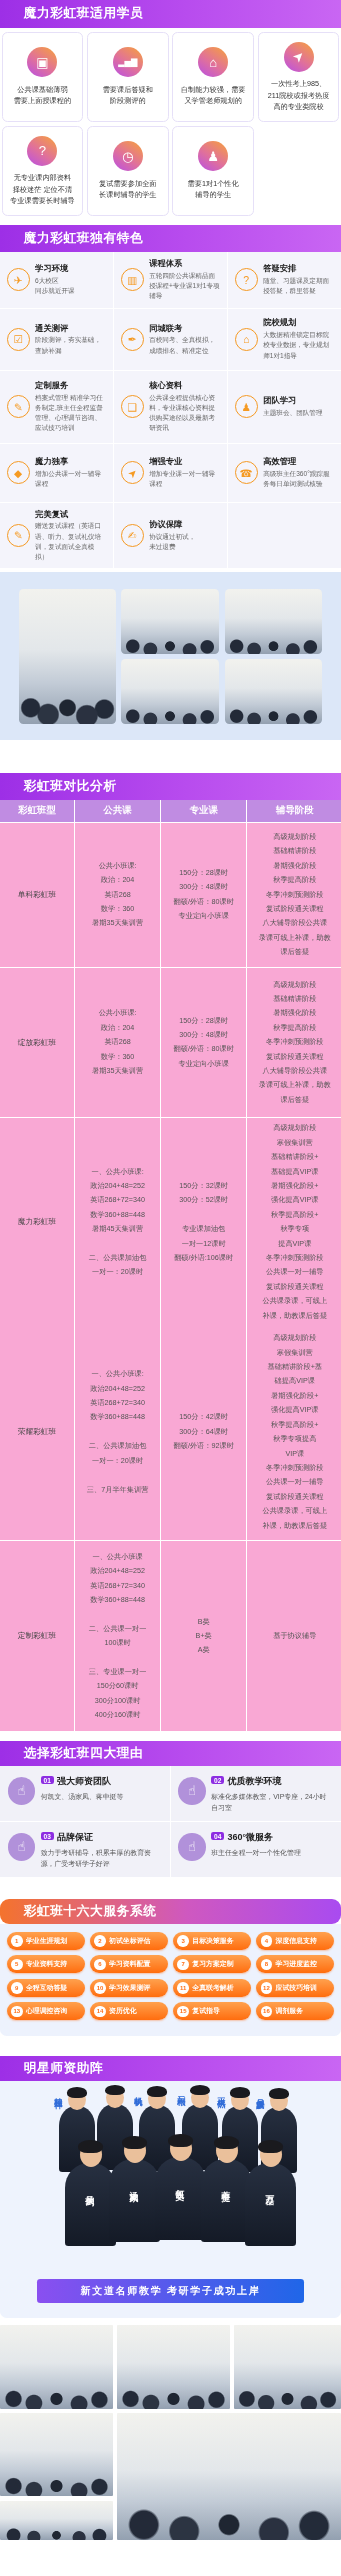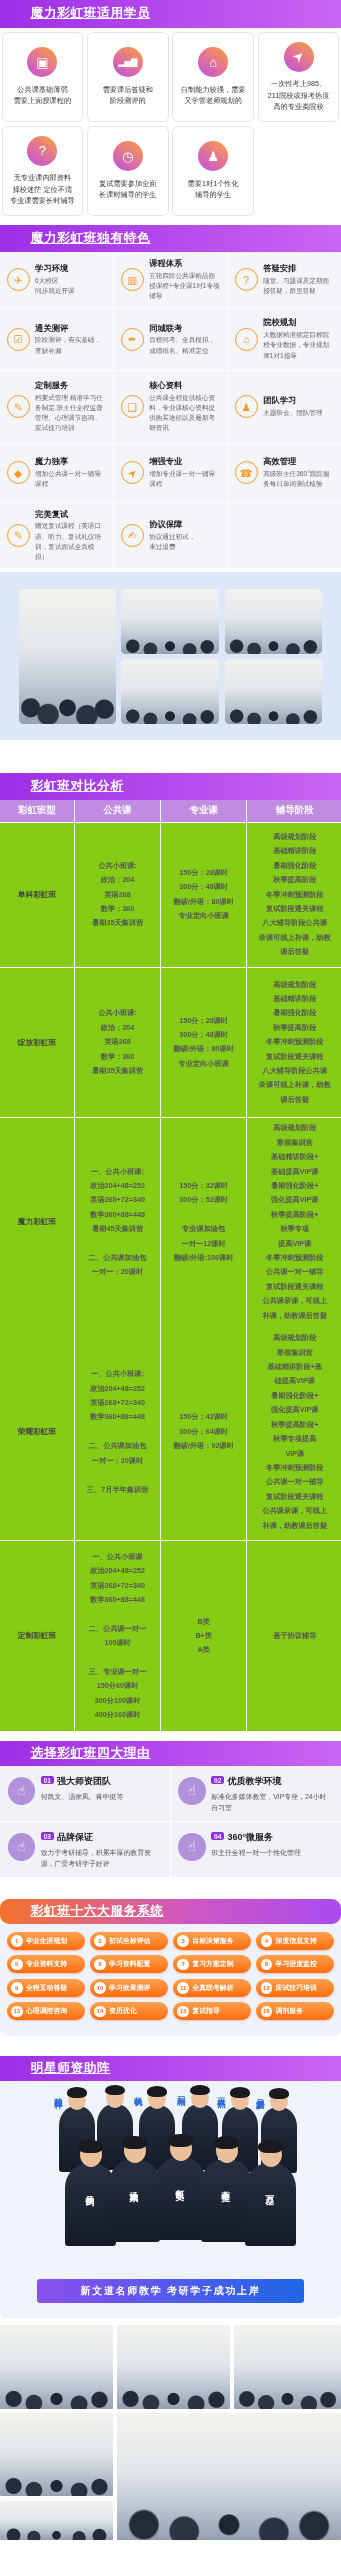--- a/index.html
+++ b/index.html
@@ -4,21 +4,21 @@
 <style>
   html,body{margin:0;padding:0;background:#ffffff;}
   body{font-family:"Liberation Sans","DejaVu Sans",sans-serif;}
   #page{position:relative;width:341px;height:2576px;margin:0 auto;overflow:hidden;background:#fff;}
 
   
   .band{height:26.4px;display:flex;align-items:center;padding-left:18.7px;
         background:linear-gradient(90deg,#9d2fe6 0%,#b84cee 55%,#c966f3 100%);}
   .band.first{height:27.5px;}
   .band.orange{background:linear-gradient(90deg,#f4732d 0%,#cf58c0 55%,#a94bf0 100%);}
-  .band h2{margin:12px;color:#fff;font-size:12.7px;font-weight:bold;letter-spacing:0.6px;text-decoration:underline;}
+  .band h2{margin:5px;color:#fff;font-size:12.7px;font-weight:bold;letter-spacing:0.6px;}
 
   
   .aud-wrap{padding:4.4px 1.7px 5.5px 1.7px;}
   .aud-row{display:grid;grid-template-columns:repeat(4,1fr);gap:3.9px;margin-bottom:3.9px;}
   .aud-card{background:#fff;border:0.6px solid #e6e0f8;border-radius:5.5px;min-height:90px;
             display:flex;flex-direction:column;align-items:center;justify-content:center;
             padding:5.5px 3.3px;box-sizing:border-box;}
   .aud-ico{width:30px;height:30px;border-radius:50%;margin-bottom:6.6px;
            background:linear-gradient(215deg,#f7a23b 0%,#e0709b 55%,#b84fe6 100%);
            color:#fff;font-size:13.2px;display:flex;align-items:center;justify-content:center;}
@@ -52,23 +52,23 @@
   .gal1{margin-top:4.4px;height:168px;background:#dce7f8;display:flex;gap:5.5px;
         padding:16.5px 18.7px;box-sizing:border-box;}
   .gal1-left{flex:0 0 97px;border-radius:4.4px;}
   .gal1-right{flex:1;display:grid;grid-template-columns:1fr 1fr;grid-template-rows:1fr 1fr;gap:5.5px;}
 
   
   .tbl{margin-top:33px;}
   .tbl-head,.tbl-row{display:grid;grid-template-columns:74px 85px 85px 95px;gap:1.1px;margin-bottom:1.1px;}
   .tbl-head>div{height:22px;background:#c08ce2;color:#fff;font-size:9.4px;font-weight:bold;
                 display:flex;align-items:center;justify-content:center;}
-  .tbl-row>div{background:#84cc16;color:#555;font-size:7.2px;line-height:2.0;
+  .tbl-row>div{background:#f9a8d4;color:#555;font-size:7.2px;line-height:2.0;
                display:flex;align-items:center;justify-content:center;text-align:center;
-               white-space:pre-line;padding:3.3px 2.2px;box-sizing:border-box;font-weight:bold;}
+               white-space:pre-line;padding:3.3px 2.2px;box-sizing:border-box;}
   .tbl-row .rowtype{font-size:7.7px;color:#444;}
 
   
   .band.reasons{margin-top:10px;height:25px;}
   .rs-grid{display:grid;grid-template-columns:1fr 1fr;height:111px;background:#f1f1f8;}
   .rs-cell{padding:8.8px 8.8px 5.5px 7.7px;display:flex;gap:5.5px;box-sizing:border-box;}
   .rs-cell.bdr{border-right:1.7px solid #fff;}
   .rs-cell.bdb{border-bottom:1.7px solid #fff;}
   .rs-ico{flex:0 0 27.5px;width:27.5px;height:27.5px;border-radius:50%;background:#b191da;color:#fff;
           font-size:13.2px;display:flex;align-items:center;justify-content:center;margin-top:2.2px;}

